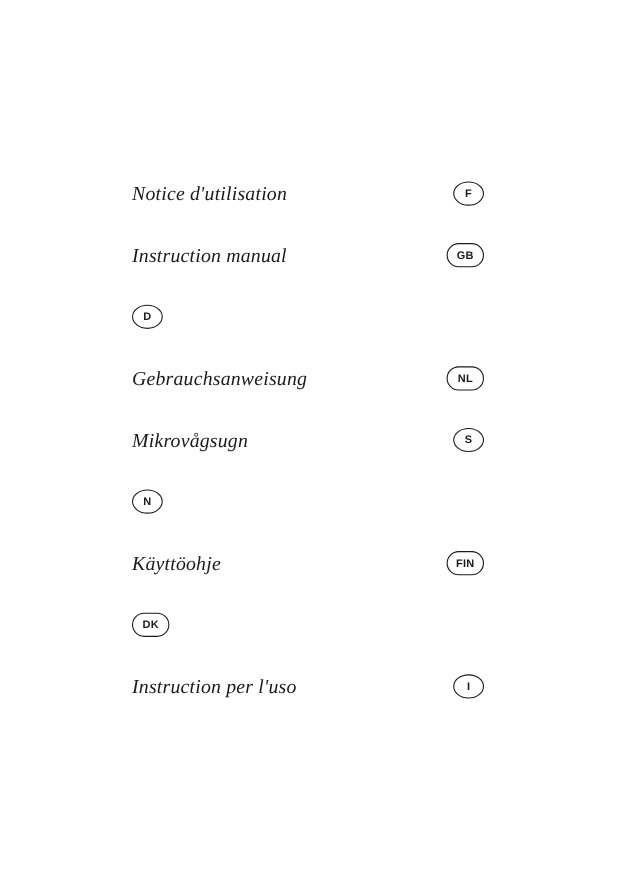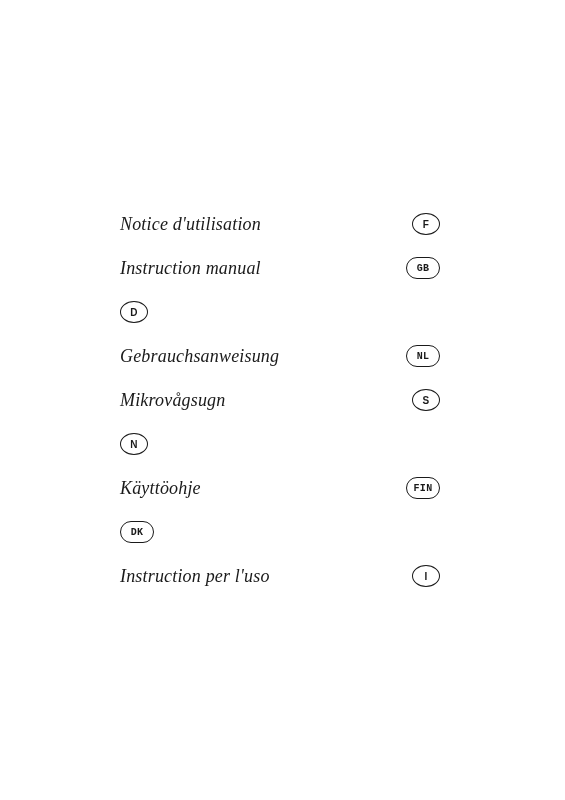--- a/index.html
+++ b/index.html
@@ -24,21 +24,21 @@
       flex-direction: column;
       justify-content: center;
       align-items: flex-start;
       padding-left: 120px;
       padding-top: 0;
     }
 
     .language-list {
       display: flex;
       flex-direction: column;
-      gap: 4px;
+      gap: 16px;
     }
 
     .language-item {
       display: flex;
       flex-direction: row;
       align-items: center;
       justify-content: space-between;
       width: 320px;
       padding: 9px 0;
     }
@@ -64,21 +64,20 @@
       font-style: normal;
       font-weight: 600;
       color: #1a1a1a;
       font-family: Arial, Helvetica, sans-serif;
       letter-spacing: 0.03em;
     }
 
     .language-badge.wide {
       border-radius: 12px;
       min-width: 34px;
-      font-family: Liberation Mono, monospace;
     }
   </style>
 </head>
 <body>
 
 <div class="page">
   <div class="language-list" id="language-list">
   <div class="language-item">
         <span class="language-label">Notice d'utilisation</span>
         <span class="language-badge">F</span>

